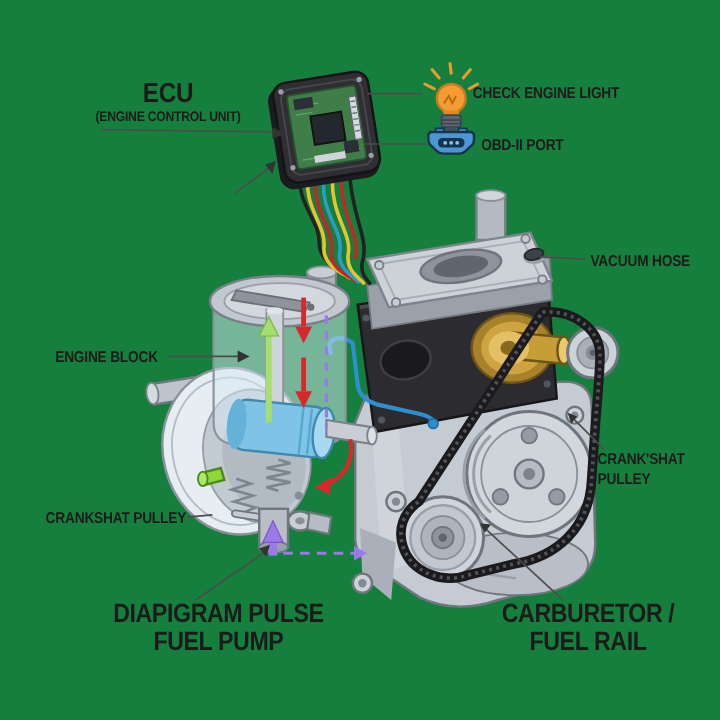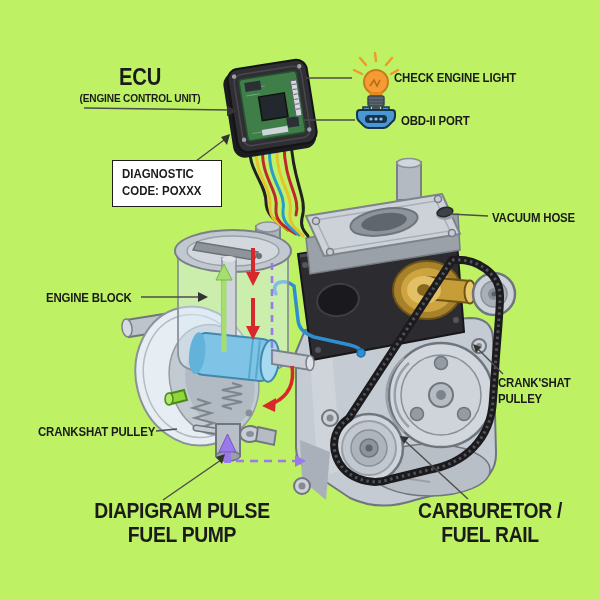--- a/index.html
+++ b/index.html
@@ -1,16 +1,16 @@
 <!DOCTYPE html>
 <html><head>
 <meta charset="utf-8">
 <style>
   html,body{margin:0;padding:0;background:#fff;}
-  #stage{position:relative;width:600px;height:600px;background:#bef264;overflow:hidden;
+  #stage{position:relative;width:600px;height:600px;background:#15803d;overflow:hidden;
          font-family:"Liberation Sans", sans-serif;}
   #art{position:absolute;left:0;top:0;z-index:1;}
   .lbl{position:absolute;z-index:2;color:#1b1b1b;font-weight:700;font-size:13px;
        letter-spacing:-0.2px;white-space:nowrap;transform:scaleX(0.88);transform-origin:left top;
        line-height:1.25;}
   .lbl.center{text-align:center;transform-origin:center top;white-space:normal;}
   .big{font-size:22px;line-height:1.1;letter-spacing:-0.4px;}
   .ecu-title{font-size:23px;line-height:1.0;}
   .ecu-sub{font-size:11.5px;margin-top:2px;}
   .diagbox{position:absolute;z-index:2;border:1.6px solid #1d1d1d;background:#fff;
@@ -265,26 +265,20 @@
 
 <div class="lbl center" style="left:50px;top:66px;width:180px;">
   <div class="ecu-title">ECU</div>
   <div class="ecu-sub">(ENGINE CONTROL UNIT)</div>
 </div>
 
 <div class="lbl" style="left:394px;top:70px;">CHECK ENGINE LIGHT</div>
 
 <div class="lbl" style="left:401px;top:113px;">OBD-II PORT</div>
 
-<div class="diagbox" style="left:112px;top:160px;">
-  <div class="txt">
-    <div>DIAGNOSTIC</div>
-    <div>CODE: POXXX</div>
-  </div>
-</div>
 
 <div class="lbl" style="left:492px;top:210px;">VACUUM HOSE</div>
 
 <div class="lbl" style="left:46px;top:290px;">ENGINE BLOCK</div>
 
 <div class="lbl" style="left:38px;top:424px;">CRANKSHAT PULLEY</div>
 
 <div class="lbl" style="left:498px;top:375px;">
   <div>CRANK'SHAT</div>
   <div>PULLEY</div>

